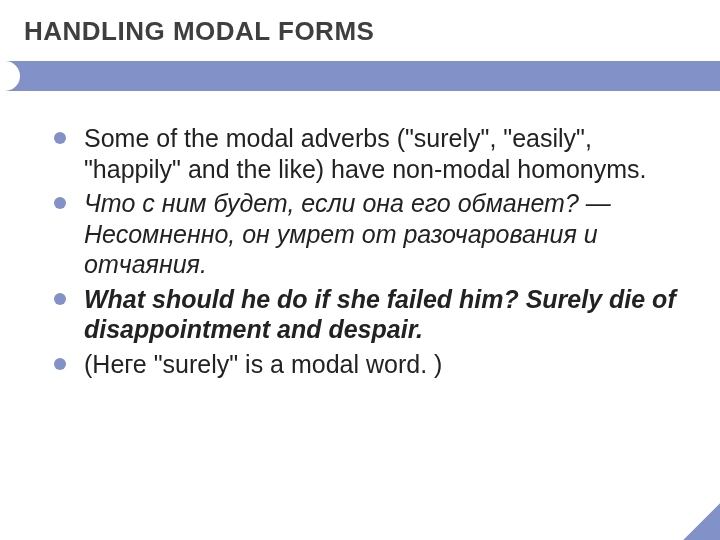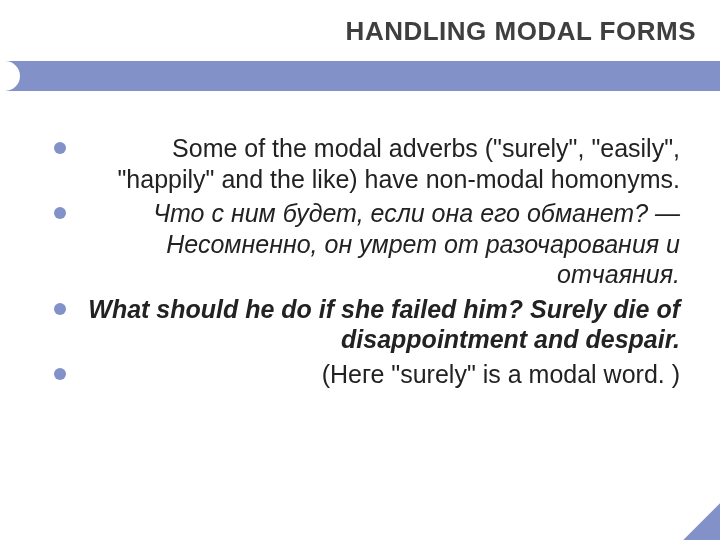--- a/index.html
+++ b/index.html
@@ -1,15 +1,15 @@
 <!DOCTYPE html>
 <html><head>
 <meta charset="utf-8">
 <style>
-  * { margin: 0; padding: 0; box-sizing: border-box; text-align: right; }
+  * { margin: 0; padding: 0; box-sizing: border-box; }
   html, body { width: 720px; height: 540px; overflow: hidden; }
   body {
     font-family: Arial, Helvetica, sans-serif;
     background: #ffffff;
   }
   .slide {
     width: 720px;
     height: 540px;
     position: relative;
     background: #ffffff;
@@ -33,21 +33,21 @@
   .bar::before {
     content: "";
     position: absolute;
     left: 0; top: 0;
     width: 20px; height: 30px;
     background: #ffffff;
     border-top-right-radius: 16px;
     border-bottom-right-radius: 16px;
   }
   .content {
-    padding: 42px 40px 0 54px;
+    padding: 32px 40px 0 54px;
   }
   .bullets {
     list-style: none;
   }
   .bullets li {
     position: relative;
     font-size: 25px;
     line-height: 1.22;
     color: #222;
     margin-bottom: 4px;

